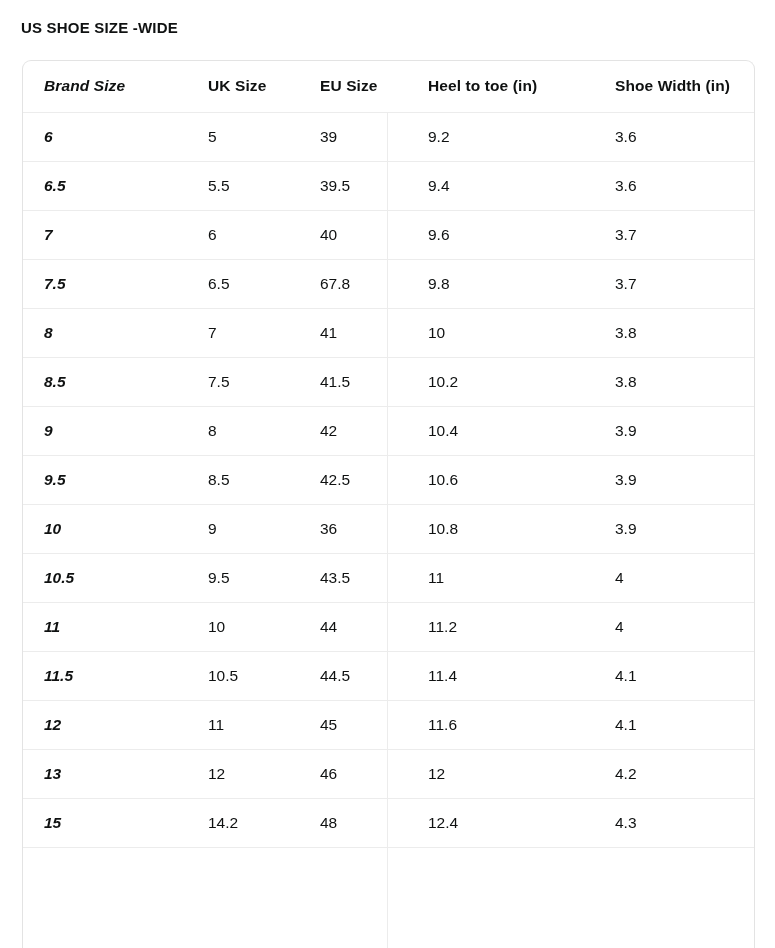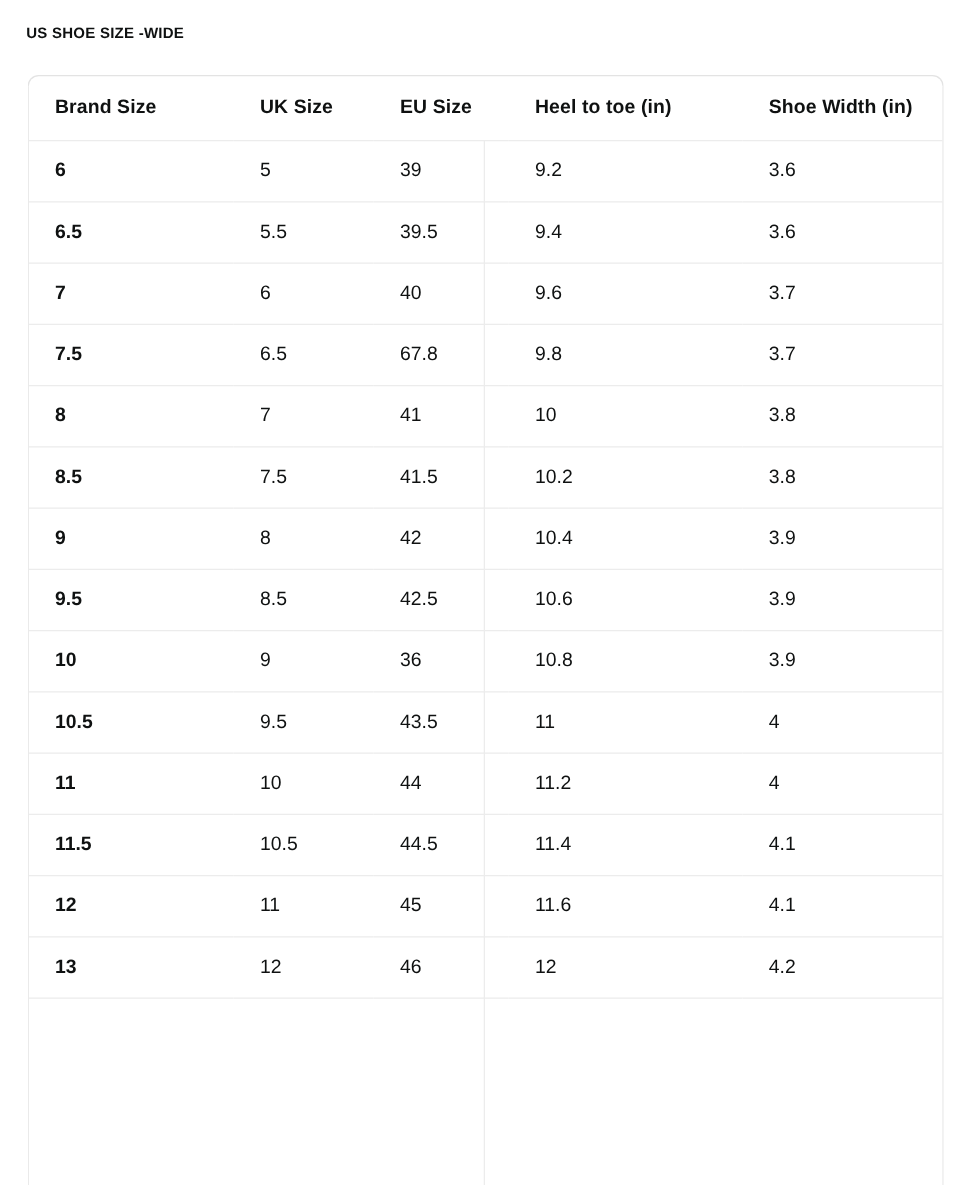--- a/index.html
+++ b/index.html
@@ -23,21 +23,21 @@
     width: 775px;
     height: 948px;
     background: #ffffff;
   }
 
   
   .page-title {
     position: absolute;
     left: 21px;
     top: 19px;
-    font-size: 12px;
+    font-size: 15px;
     font-weight: bold;
     letter-spacing: 0.2px;
     color: #0f1111;
     white-space: nowrap;
   }
 
   
   .size-table-wrap {
     position: absolute;
     left: 22px;
@@ -78,21 +78,21 @@
 
   table.size-table tbody td.col-brand {
     font-weight: bold;
   }
 
   table.size-table tbody td {
     font-weight: normal;
   }
 
   
-  .col-brand  { width: 164px; }
+  .col-brand  { width: 164px; font-style: italic; }
   .col-uk     { width: 112px; }
   .col-eu     { width: 108px; }
   .col-heel   { width: 187px; }
   .col-width  { width: 162px; }
 
   
   .col-divider {
     position: absolute;
     left: 364px;
     top: 51px;
@@ -212,18 +212,25 @@
             <td class="col-heel">11.6</td>
             <td class="col-width">4.1</td>
           </tr>
           <tr>
             <td class="col-brand">13</td>
             <td class="col-uk">12</td>
             <td class="col-eu">46</td>
             <td class="col-heel">12</td>
             <td class="col-width">4.2</td>
           </tr>
+          <tr>
+            <td class="col-brand">15</td>
+            <td class="col-uk">14.2</td>
+            <td class="col-eu">48</td>
+            <td class="col-heel">12.4</td>
+            <td class="col-width">4.3</td>
+          </tr>
         </tbody>
     </table>
     <div class="col-divider"></div>
   </div>
 
 </div>
 
 </body></html>

